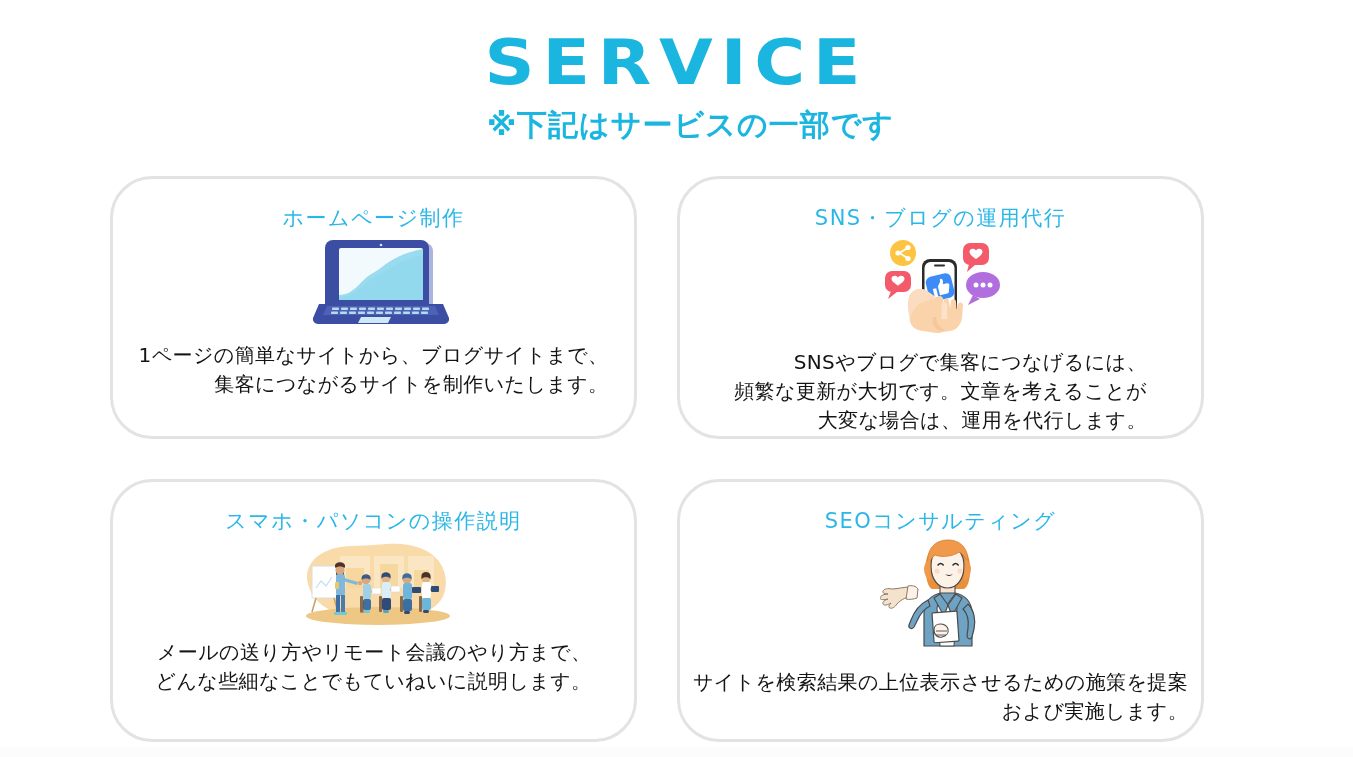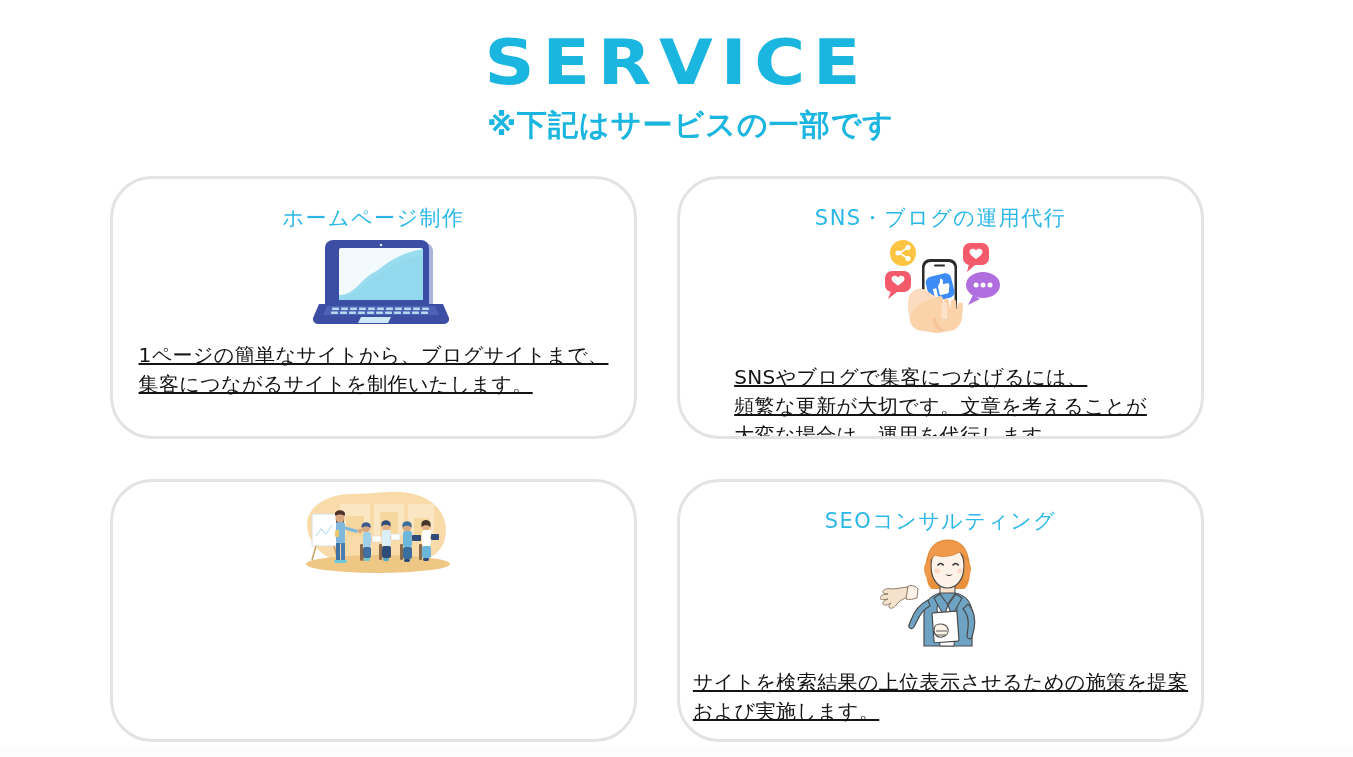--- a/index.html
+++ b/index.html
@@ -97,27 +97,26 @@
     justify-content: center;
     margin-top: 4px;
   }
   .card-body {
     margin: 0;
     padding: 0 10px;
     font-family: "DejaVu Sans", sans-serif;
     font-size: 20px;
     color: #141414;
     line-height: 1.45;
-    text-align: left;
+    text-align: right;
     letter-spacing: 0.4px;
     white-space: pre-line;
-    text-decoration: underline;
   }
   .card-1 .card-body { margin-top: 10px; }
-  .card-2 .card-body { margin-top: 16px; }
+  .card-2 .card-body { margin-top: 1px; }
   .card-3 .card-body { margin-top: 8px; }
   .card-4 .card-body { margin-top: 20px; }
 
   .footer-band {
     position: absolute;
     left: 0;
     bottom: 0;
     width: 1353px;
     height: 10px;
     background: #fcfcfc;
@@ -257,20 +256,21 @@
           <path d="M59 82 c0 7 5 13 13 14 c-6 1.6 -12 0 -15 -5 c-1.6 -2.6 -1.6 -6 -1 -9 z" fill="#f7c79a"></path>
         </svg>
       </div>
 
       <p class="card-body">SNSやブログで集客につなげるには、
 頻繁な更新が大切です。文章を考えることが
 大変な場合は、運用を代行します。</p>
     </div>
 
     <div class="card card-3">
+      <h2 class="card-title">スマホ・パソコンの操作説明</h2>
 
       <div class="card-art">
         <svg width="168" height="92" viewBox="0 0 168 92" aria-hidden="true">
 
           <path d="M18 46 C12 22 36 8 62 8 C92 8 108 2 130 10 C152 18 160 38 154 56 C148 74 120 82 88 82 C52 82 24 70 18 46 Z" fill="#f8dba8"></path>
 
           <g fill="#fbe6c3">
             <rect x="50" y="18" width="30" height="32"></rect>
             <rect x="84" y="18" width="30" height="32"></rect>
             <rect x="118" y="18" width="26" height="32"></rect>
@@ -344,20 +344,22 @@
             <rect x="132" y="44" width="9" height="16" rx="2.5" fill="#ffffff"></rect>
             <rect x="132" y="60" width="9" height="12" rx="2" fill="#6cb6dc"></rect>
             <rect x="140" y="50" width="9" height="3" rx="1.2" fill="#e2b287"></rect>
             <rect x="129" y="58" width="3" height="16" rx="1" fill="#8a6a4d"></rect>
             <rect x="133" y="72" width="6" height="3" rx="1.4" fill="#2f4b78"></rect>
             <rect x="141" y="48" width="8" height="6" rx="1" fill="#2f4b78"></rect>
           </g>
         </svg>
       </div>
 
+      <p class="card-body">メールの送り方やリモート会議のやり方まで、
+どんな些細なことでもていねいに説明します。</p>
     </div>
 
     <div class="card card-4">
       <h2 class="card-title">SEOコンサルティング</h2>
 
       <div class="card-art">
         <svg width="122" height="110" viewBox="0 0 122 110" aria-hidden="true">
 
           <path d="M46 36 c-3 -22 9 -31 22 -31 c13 0 24 9 22 31 c-1 11 -4 14 -6 15 l-32 0 c-2 -1 -5 -4 -6 -15 z" fill="#e8903c"></path>
 

